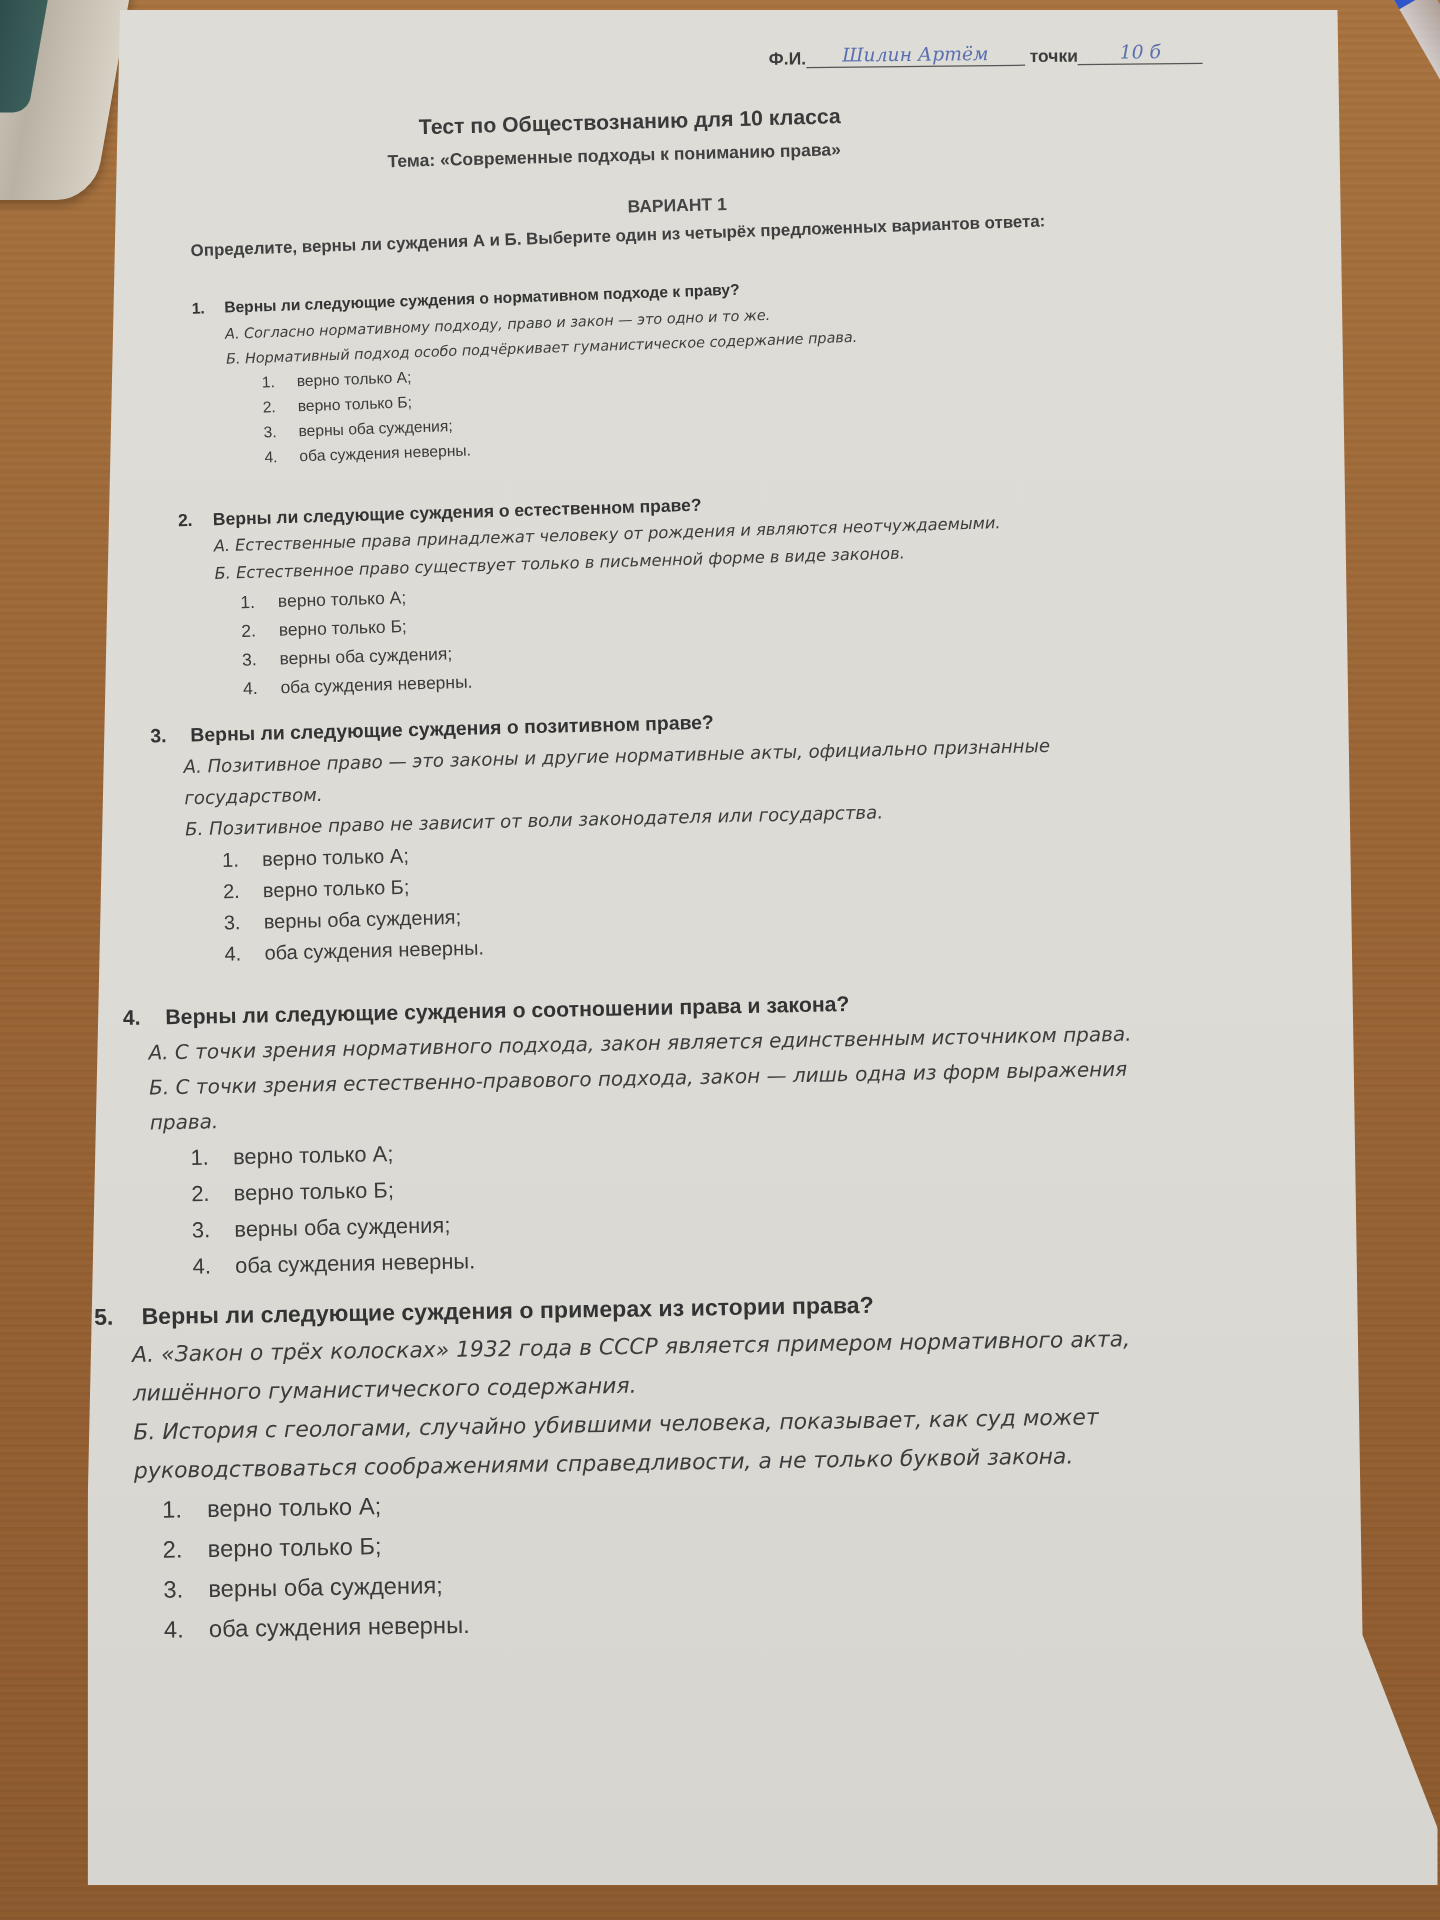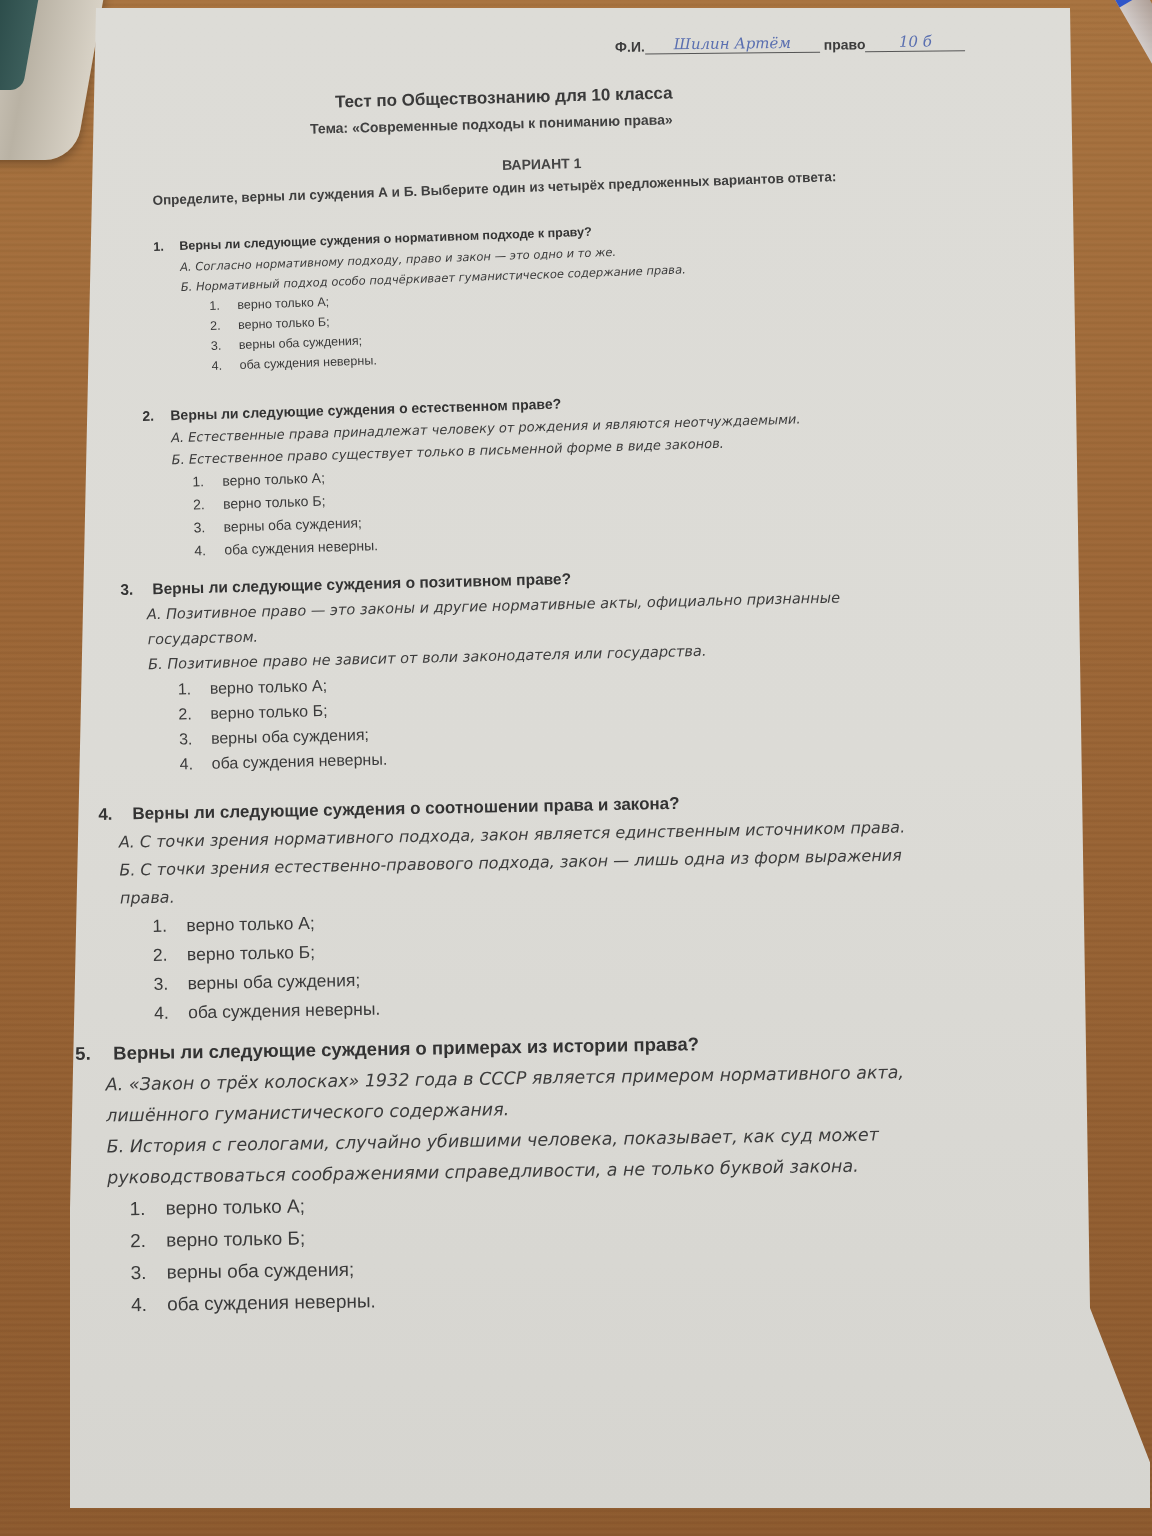--- a/index.html
+++ b/index.html
@@ -189,21 +189,21 @@
 </div>
 <div class="pen">
   <div class="pen-cap"></div>
 </div>
 
 <div class="paper">
   <div class="paper-inner">
 
     <div class="fio-line">
       <span>Ф.И.</span><span class="underline u-name">Шилин Артём</span>
-      <span>право</span><span class="underline u-class">10 б</span>
+      <span>точки</span><span class="underline u-class">10 б</span>
     </div>
 
     <div class="title">Тест по Обществознанию для 10 класса</div>
     <div class="topic">Тема: «Современные подходы к пониманию права»</div>
     <div class="variant">ВАРИАНТ 1</div>
 
     <div class="instructions">Определите, верны ли суждения А и Б. Выберите один из четырёх предложенных вариантов ответа:</div>
 
     <div class="question q1">
       <div class="q-head">

